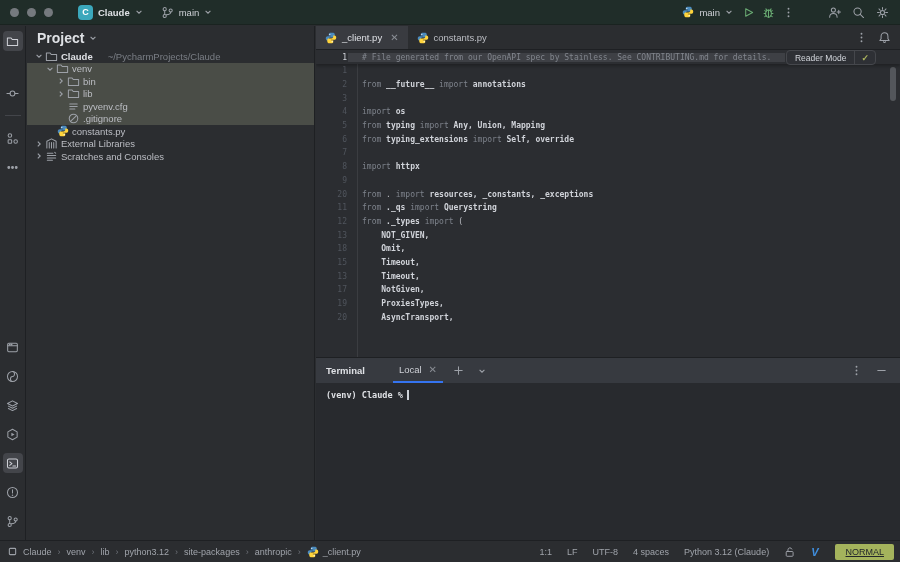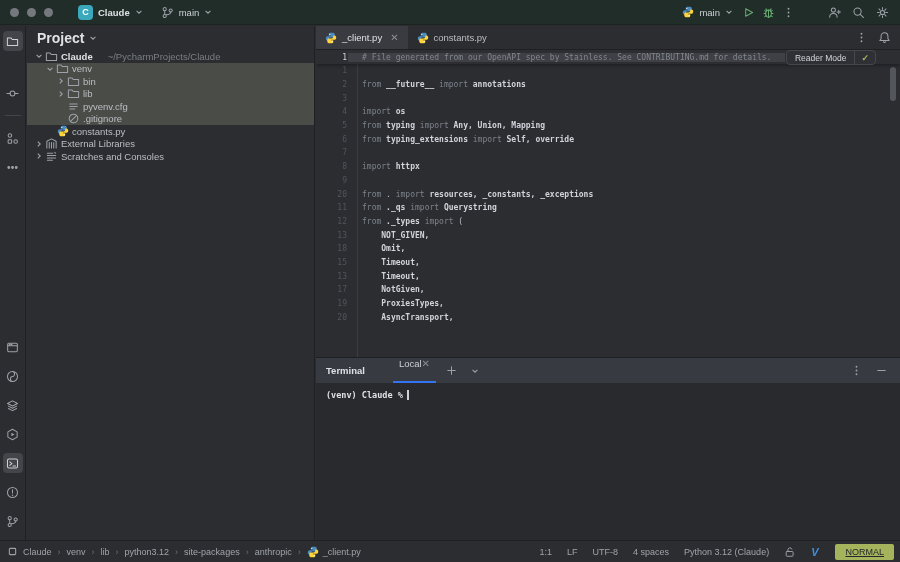--- a/index.html
+++ b/index.html
@@ -76,21 +76,21 @@
                  background:#2e3035;border:1px solid #45474c;border-radius:4px;font-size:8.5px;color:#d3d6dc;}
   .reader-label{padding:15px 8px;}
   .reader-div{width:1px;align-self:stretch;background:#45474c;}
   .reader-check{padding:0 6px;color:#adb55e;font-size:9px;font-weight:700;}
   .scroll-thumb{position:absolute;right:4px;top:17px;width:6px;height:34px;background:#53565b;border-radius:3px;}
 
   
   .terminal{flex:1;display:flex;flex-direction:column;background:#282a2e;border-top:1px solid #1e2023;}
   .term-header{height:25px;flex:none;display:flex;align-items:stretch;background:#373a40;}
   .term-title{align-self:center;font-weight:700;font-size:9.5px;color:#dfe1e5;margin:0 28px 0 10px;}
-  .term-tab{display:flex;align-items:flex-start;gap:0;padding:0 6px;border-bottom:2px solid #3574f0;
+  .term-tab{display:flex;align-items:center;gap:7px;padding:0 6px;border-bottom:2px solid #3574f0;
             color:#ced0d6;font-size:9.5px;}
   .term-tab .tab-close{color:#888c93;font-size:10px;}
   .term-ic{align-self:center;display:flex;align-items:center;justify-content:center;
            width:18px;height:18px;margin-left:6px;color:#9da1a8;}
   .term-spacer{flex:1;}
   .term-right{display:flex;align-items:center;gap:12px;padding-right:12px;color:#9da1a8;}
   .term-body{padding:7px 0 0 10px;font-family:"DejaVu Sans Mono",monospace;font-size:8.5px;
              font-weight:700;color:#dfe1e5;display:flex;align-items:center;}
   .cursor{display:inline-block;width:2px;height:10px;background:#ced2d8;margin-left:4px;}
 

